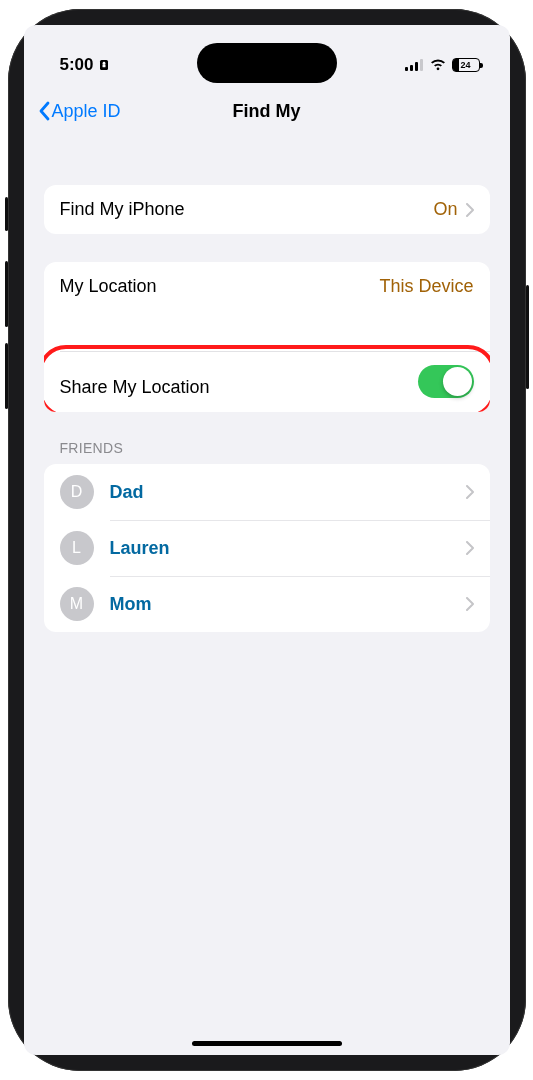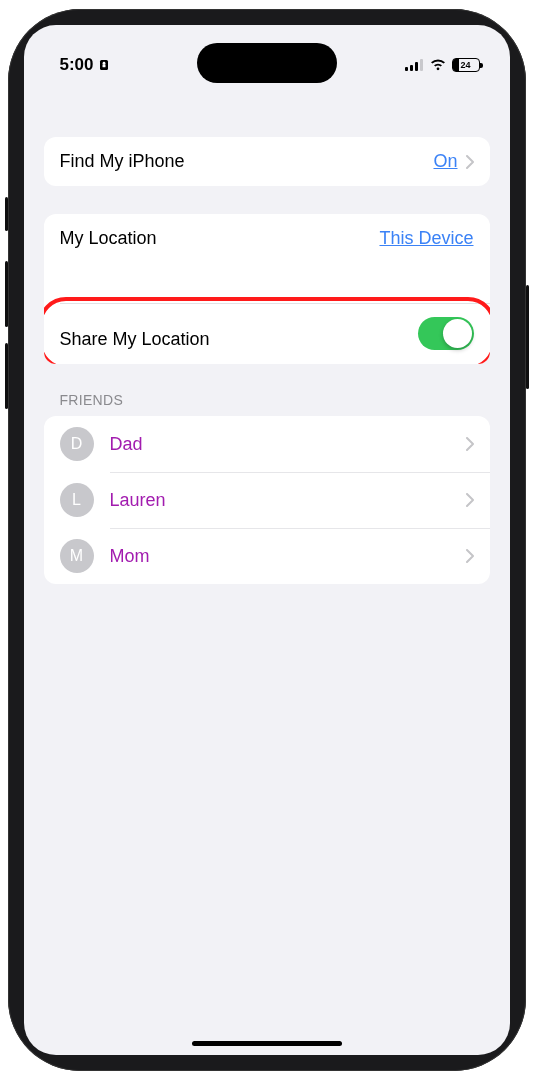--- a/index.html
+++ b/index.html
@@ -17,21 +17,21 @@
       background: #1a1a1c;
       border-radius: 72px;
       padding: 16px;
       position: relative;
       box-shadow: 0 0 0 1px #333 inset;
     }
     .screen {
       width: 100%;
       height: 100%;
       background: #f2f2f6;
-      border-radius: 32px;
+      border-radius: 12px;
       overflow: hidden;
       position: relative;
     }
     .notch {
       position: absolute;
       top: 18px;
       left: 50%;
       transform: translateX(-50%);
       width: 140px;
       height: 40px;
@@ -87,21 +87,21 @@
     .content { padding: 0 20px; padding-top: 50px; }
     .group { background: #fff; border-radius: 12px; overflow: hidden; }
     .row {
       display: flex; align-items: flex-end; justify-content: space-between;
       padding: 14px 16px; min-height: 48px; font-size: 18px; color: #000;
       position: relative;
     }
     .row + .row::before {
       content:''; position:absolute; top:0; left:16px; right:0; height:1px; background:#e2e2e5;
     }
-    .row .right { display: flex; align-items: center; gap: 8px; color: #3b82f6; font-size: 18px; text-decoration: underline; }
+    .row .right { display: flex; align-items: center; gap: 8px; color: #a16207; font-size: 18px; }
     .chevron-right { width: 8px; height: 14px; }
     .footer-text {
       padding: 10px 16px 0 16px;
       font-size: 14.5px;
       color: #8a8a8e;
       line-height: 1.35;
     }
     .section-header {
       padding: 28px 16px 8px 16px;
       font-size: 14px;
@@ -129,21 +129,21 @@
       display: flex; align-items: center; justify-content: center;
       font-size: 16px; font-weight: 500; flex-shrink:0;
     }
     .friend-row {
       display:flex; align-items:center; gap:16px;
       padding: 11px 16px; position:relative;
     }
     .friend-row + .friend-row::before {
       content:''; position:absolute; top:0; left:66px; right:0; height:1px; background:#e6e6e9;
     }
-    .friend-name { flex:1; font-size: 18px; color:#a21caf; }
+    .friend-name { flex:1; font-size: 18px; color:#0369a1;font-weight:bold; }
     .home-indicator {
       position: absolute; bottom: 9px; left: 50%; transform: translateX(-50%);
       width: 150px; height: 5px; background: #000; border-radius: 3px;
     }
     .spacer { height: 28px; }
     .share-row-wrap { position: relative; margin-top: 40px; }
     
     .side-btn { position:absolute; background:#0f0f10; border-radius:2px; }
     .sb-left1 { left:-3px; top:188px; width:3px; height:34px; }
     .sb-left2 { left:-3px; top:252px; width:3px; height:66px; }
@@ -183,20 +183,29 @@
         </svg>
         <div class="battery-wrap">
           <div class="battery">
             <div class="battery-fill"></div>
             <span class="battery-pct">24</span>
           </div>
         </div>
       </div>
     </div>
 
+    <div class="nav-bar">
+      <div class="back-btn">
+        <svg class="chevron-back" viewBox="0 0 12 20">
+          <path d="M10 2L3 10l7 8" stroke="#007aff" stroke-width="2.8" fill="none" stroke-linecap="round" stroke-linejoin="round"></path>
+        </svg>
+        <span>Apple ID</span>
+      </div>
+      <span class="nav-title">Find My</span>
+    </div>
 
     <div class="content">
 
       <div class="group">
         <div class="row">
           <span>Find My iPhone</span>
           <span class="right">
             <span>On</span>
             <svg class="chevron-right" viewBox="0 0 8 14">
               <path d="M1 1l6 6-6 6" stroke="#c5c5c8" stroke-width="2" fill="none" stroke-linecap="round" stroke-linejoin="round"></path>

